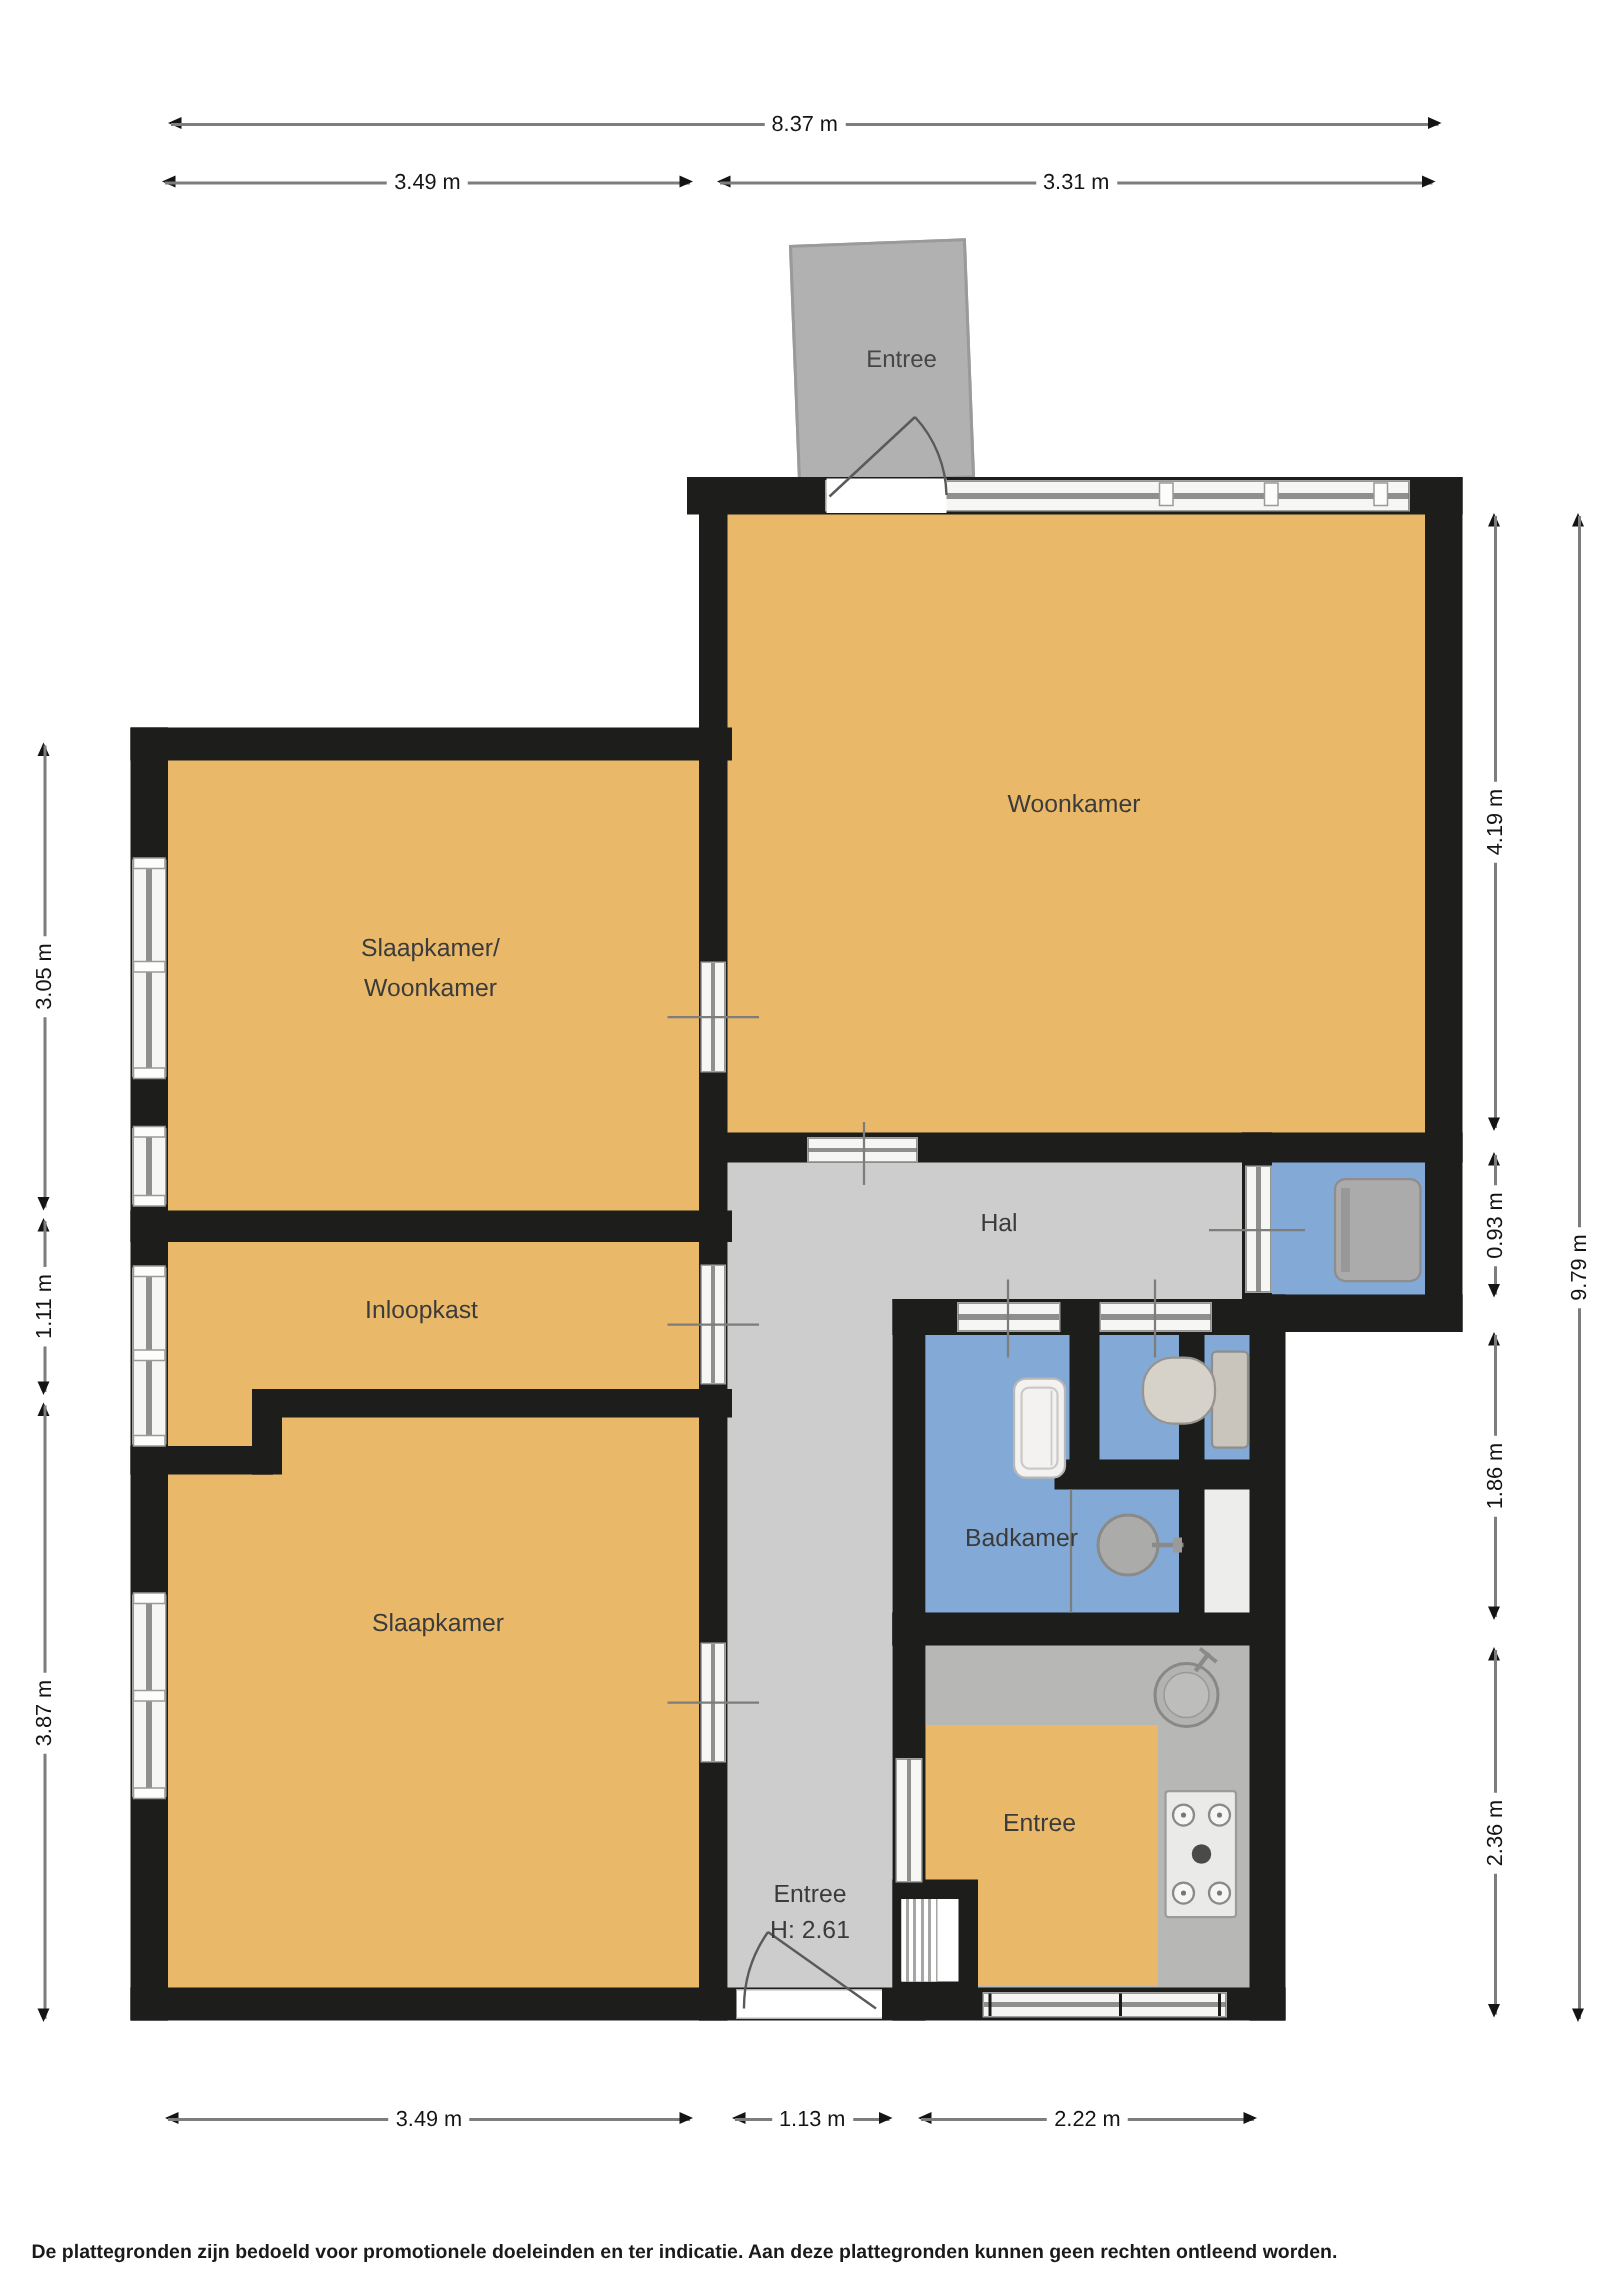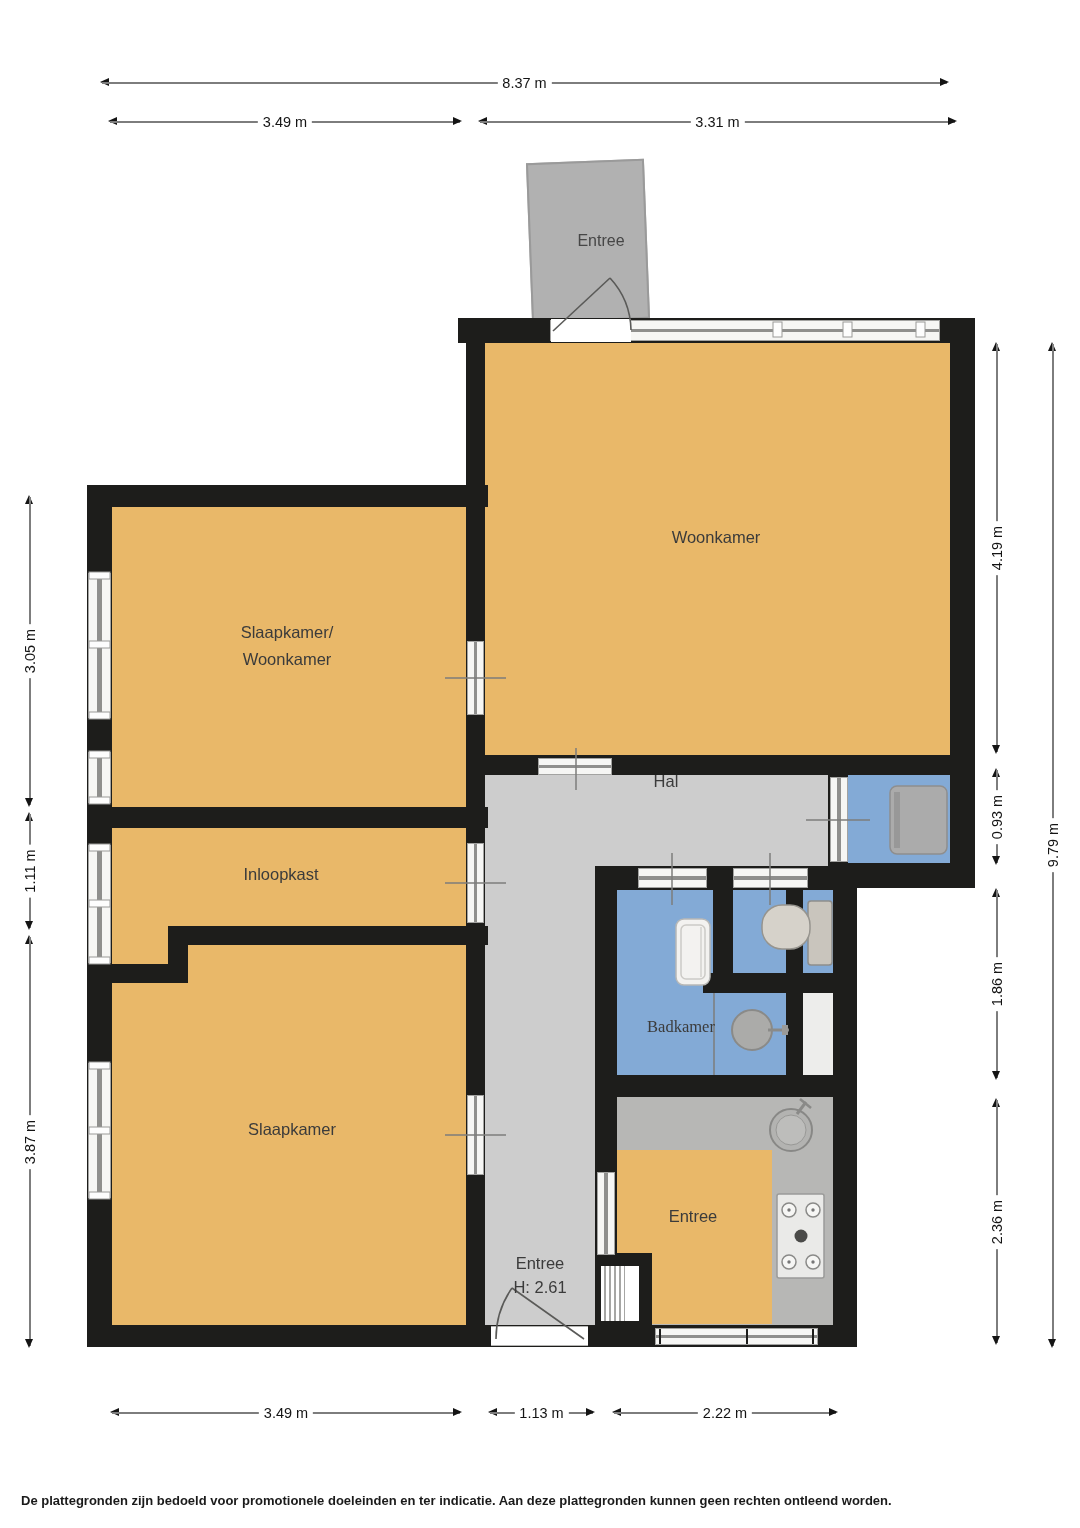--- a/index.html
+++ b/index.html
@@ -167,30 +167,30 @@
     </g>
   </svg>
 
   <div class="room-label" style="left:601px;top:240px;color:#464646;font-size:16px;">Entree</div>
   <div class="room-label" style="left:716px;top:537px;">Woonkamer</div>
   <div class="room-label" style="left:287px;top:646px;">
     <span style="display:block;">Slaapkamer/</span>
     <span style="display:block;">Woonkamer</span>
   </div>
   <div class="room-label" style="left:281px;top:874px;">Inloopkast</div>
-  <div class="room-label" style="left:292px;top:1129px;">Slaapkamer</div>
-  <div class="room-label" style="left:666px;top:781px;">Hal</div>
-  <div class="room-label" style="left:681px;top:1026px;font-family:Liberation Serif, serif;">Badkamer</div>
+  <div class="room-label" style="left:292px;top:1083px;">Slaapkamer</div>
+  <div class="room-label" style="left:666px;top:816px;">Hal</div>
+  <div class="room-label" style="left:681px;top:1026px;">Badkamer</div>
   <div class="room-label" style="left:693px;top:1216px;">Entree</div>
   <div class="room-label" style="left:540px;top:1251px;line-height:24px;">
     <span style="display:block;margin-top:48px;">Entree</span>
     <span style="display:block;">H: 2.61</span>
   </div>
 
-  <div class="dim-h" style="left:100px;top:73px;width:849px;">
+  <div class="dim-h" style="left:112px;top:73px;width:849px;">
     <div class="ln"></div>
       <span class="lb">8.37 m</span>
   </div>
   <div class="dim-h" style="left:108px;top:112px;width:354px;">
     <div class="ln"></div>
       <span class="lb">3.49 m</span>
   </div>
   <div class="dim-h" style="left:478px;top:112px;width:479px;">
     <div class="ln"></div>
       <span class="lb">3.31 m</span>

